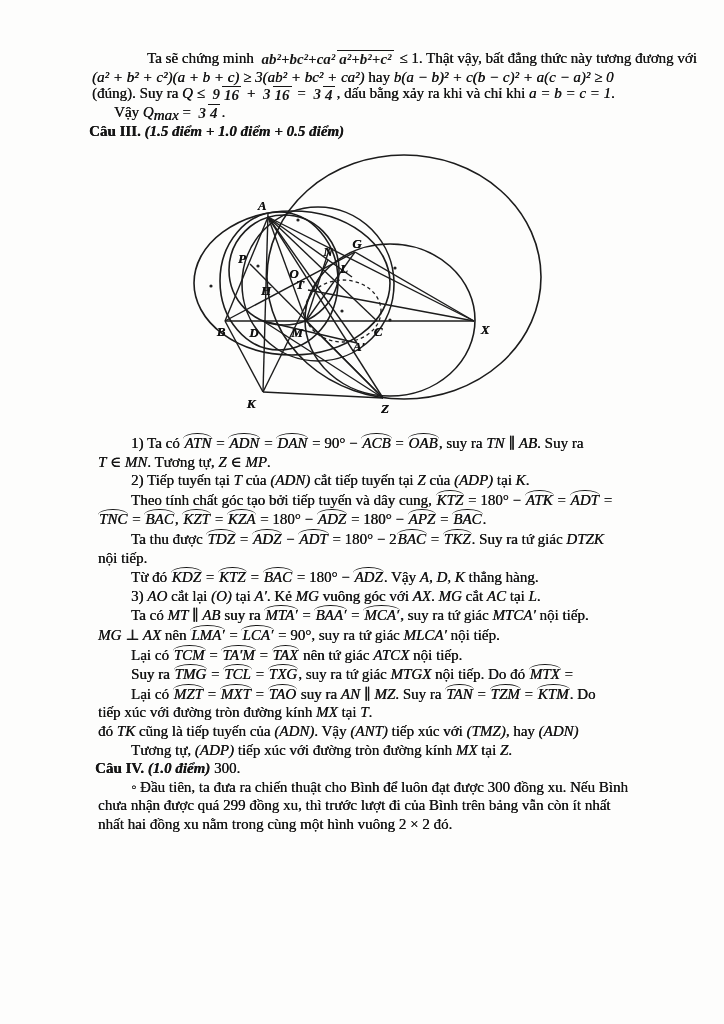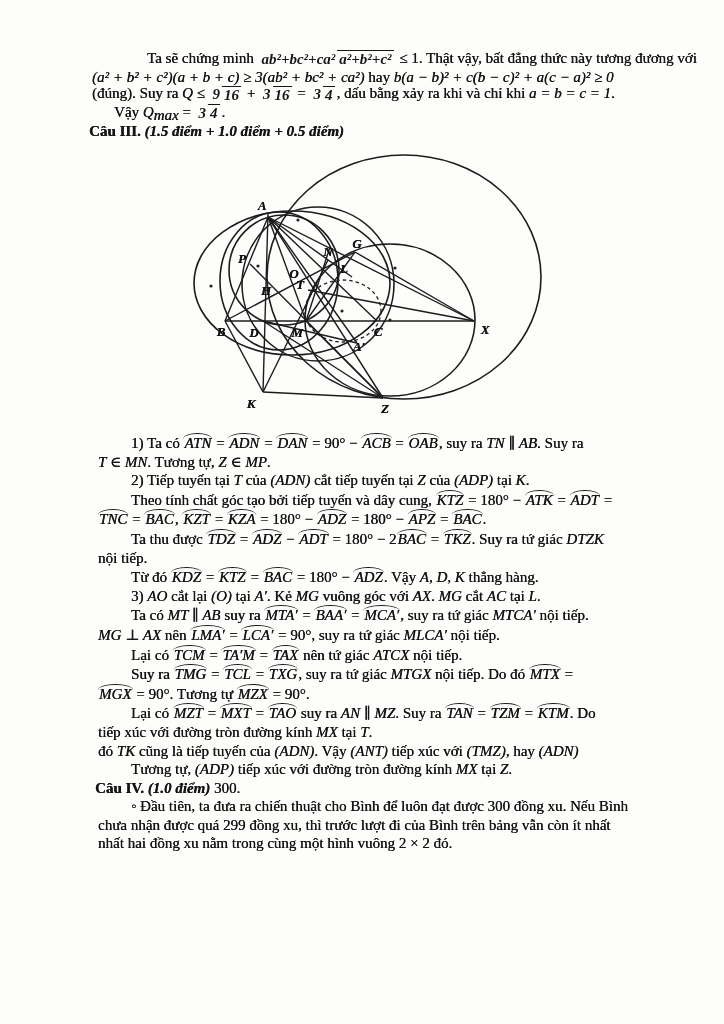--- a/index.html
+++ b/index.html
@@ -139,21 +139,20 @@
     <div class="tline" style="margin-left: 33px;"><span class="sg-r">Theo tính chất góc tạo bởi tiếp tuyến và dây cung, </span><span class="sg-h">KTZ</span><span class="sg-r"> = 180° − </span><span class="sg-h">ATK</span><span class="sg-r"> = </span><span class="sg-h">ADT</span><span class="sg-r"> =</span></div>
     <div class="tline"><span class="sg-h">TNC</span><span class="sg-r"> = </span><span class="sg-h">BAC</span><span class="sg-r">, </span><span class="sg-h">KZT</span><span class="sg-r"> = </span><span class="sg-h">KZA</span><span class="sg-r"> = 180° − </span><span class="sg-h">ADZ</span><span class="sg-r"> = 180° − </span><span class="sg-h">APZ</span><span class="sg-r"> = </span><span class="sg-h">BAC</span><span class="sg-r">.</span></div>
     <div class="tline" style="margin-left: 33px;"><span class="sg-r">Ta thu được </span><span class="sg-h">TDZ</span><span class="sg-r"> = </span><span class="sg-h">ADZ</span><span class="sg-r"> − </span><span class="sg-h">ADT</span><span class="sg-r"> = 180° − 2</span><span class="sg-h">BAC</span><span class="sg-r"> = </span><span class="sg-h">TKZ</span><span class="sg-r">. Suy ra tứ giác </span><span class="sg-i">DTZK</span></div>
     <div class="tline"><span class="sg-r">nội tiếp.</span></div>
     <div class="tline" style="margin-left: 33px;"><span class="sg-r">Từ đó </span><span class="sg-h">KDZ</span><span class="sg-r"> = </span><span class="sg-h">KTZ</span><span class="sg-r"> = </span><span class="sg-h">BAC</span><span class="sg-r"> = 180° − </span><span class="sg-h">ADZ</span><span class="sg-r">. Vậy </span><span class="sg-i">A, D, K</span><span class="sg-r"> thẳng hàng.</span></div>
     <div class="tline" style="margin-left: 33px;"><span class="sg-r">3) </span><span class="sg-i">AO</span><span class="sg-r"> cắt lại </span><span class="sg-i">(O)</span><span class="sg-r"> tại </span><span class="sg-i">A′</span><span class="sg-r">. Kẻ </span><span class="sg-i">MG</span><span class="sg-r"> vuông góc với </span><span class="sg-i">AX</span><span class="sg-r">. </span><span class="sg-i">MG</span><span class="sg-r"> cắt </span><span class="sg-i">AC</span><span class="sg-r"> tại </span><span class="sg-i">L</span><span class="sg-r">.</span></div>
     <div class="tline" style="margin-left: 33px;"><span class="sg-r">Ta có </span><span class="sg-i">MT ∥ AB</span><span class="sg-r"> suy ra </span><span class="sg-h">MTA′</span><span class="sg-r"> = </span><span class="sg-h">BAA′</span><span class="sg-r"> = </span><span class="sg-h">MCA′</span><span class="sg-r">, suy ra tứ giác </span><span class="sg-i">MTCA′</span><span class="sg-r"> nội tiếp.</span></div>
     <div class="tline"><span class="sg-i">MG ⊥ AX</span><span class="sg-r"> nên </span><span class="sg-h">LMA′</span><span class="sg-r"> = </span><span class="sg-h">LCA′</span><span class="sg-r"> = 90°, suy ra tứ giác </span><span class="sg-i">MLCA′</span><span class="sg-r"> nội tiếp.</span></div>
     <div class="tline" style="margin-left: 33px;"><span class="sg-r">Lại có </span><span class="sg-h">TCM</span><span class="sg-r"> = </span><span class="sg-h">TA′M</span><span class="sg-r"> = </span><span class="sg-h">TAX</span><span class="sg-r"> nên tứ giác </span><span class="sg-i">ATCX</span><span class="sg-r"> nội tiếp.</span></div>
     <div class="tline" style="margin-left: 33px;"><span class="sg-r">Suy ra </span><span class="sg-h">TMG</span><span class="sg-r"> = </span><span class="sg-h">TCL</span><span class="sg-r"> = </span><span class="sg-h">TXG</span><span class="sg-r">, suy ra tứ giác </span><span class="sg-i">MTGX</span><span class="sg-r"> nội tiếp. Do đó </span><span class="sg-h">MTX</span><span class="sg-r"> =</span></div>
-    <div class="tline"><span class="sg-h">MGX</span><span class="sg-r"> = 90°. Tương tự </span><span class="sg-h">MZX</span><span class="sg-r"> = 90°.</span></div>
     <div class="tline" style="margin-left: 33px;"><span class="sg-r">Lại có </span><span class="sg-h">MZT</span><span class="sg-r"> = </span><span class="sg-h">MXT</span><span class="sg-r"> = </span><span class="sg-h">TAO</span><span class="sg-r"> suy ra </span><span class="sg-i">AN ∥ MZ</span><span class="sg-r">. Suy ra </span><span class="sg-h">TAN</span><span class="sg-r"> = </span><span class="sg-h">TZM</span><span class="sg-r"> = </span><span class="sg-h">KTM</span><span class="sg-r">. Do</span></div>
     <div class="tline"><span class="sg-r">tiếp xúc với đường tròn đường kính </span><span class="sg-i">MX</span><span class="sg-r"> tại </span><span class="sg-i">T</span><span class="sg-r">.</span></div>
     <div class="tline"><span class="sg-r">đó </span><span class="sg-i">TK</span><span class="sg-r"> cũng là tiếp tuyến của </span><span class="sg-i">(ADN)</span><span class="sg-r">. Vậy </span><span class="sg-i">(ANT)</span><span class="sg-r"> tiếp xúc với </span><span class="sg-i">(TMZ)</span><span class="sg-r">, hay </span><span class="sg-i">(ADN)</span></div>
     <div class="tline" style="margin-left: 33px;"><span class="sg-r">Tương tự, </span><span class="sg-i">(ADP)</span><span class="sg-r"> tiếp xúc với đường tròn đường kính </span><span class="sg-i">MX</span><span class="sg-r"> tại </span><span class="sg-i">Z</span><span class="sg-r">.</span></div>
     <div class="tline" style="margin-left: -3px;"><span class="sg-b">Câu IV. </span><span class="sg-bi">(1.0 điểm)</span><span class="sg-r"> 300.</span></div>
     <div class="tline" style="margin-left: 33px;"><span class="sg-r">◦ Đầu tiên, ta đưa ra chiến thuật cho Bình để luôn đạt được 300 đồng xu. Nếu Bình</span></div>
     <div class="tline"><span class="sg-r">chưa nhận được quá 299 đồng xu, thì trước lượt đi của Bình trên bảng vẫn còn ít nhất</span></div>
     <div class="tline"><span class="sg-r">nhất hai đồng xu nằm trong cùng một hình vuông 2 × 2 đó.</span></div>
   </div>
 

